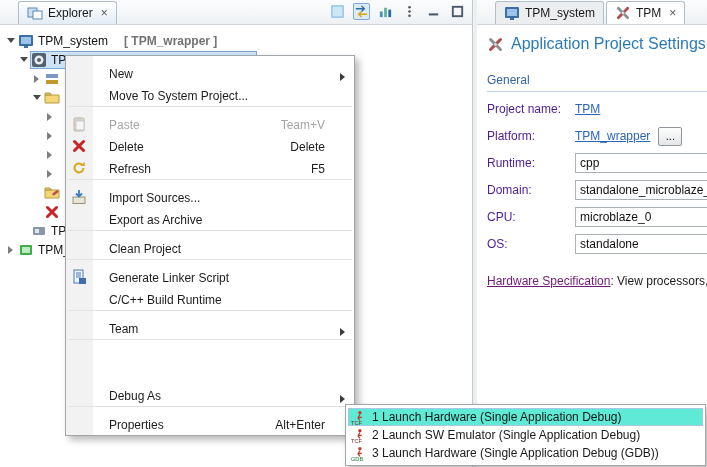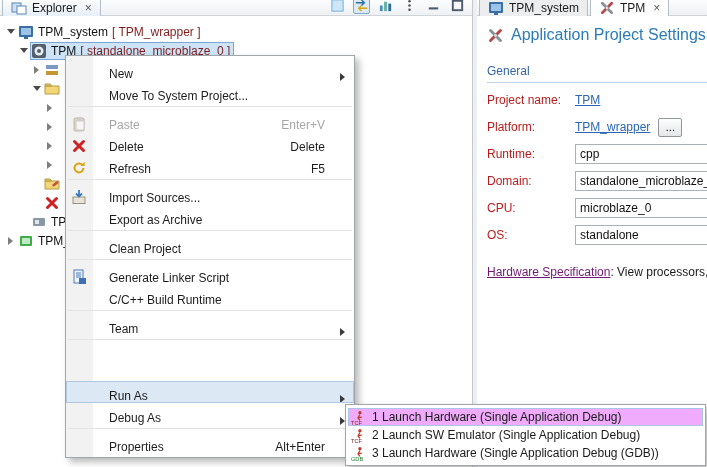--- a/index.html
+++ b/index.html
@@ -10,22 +10,22 @@
   }
   .app { display:flex; width:707px; height:467px; position:relative; }
 
   
   .left-panel { width:472px; flex:none; display:flex; flex-direction:column; background:#fff; }
   .sash { width:5px; flex:none; background:#edf0f3; border-left:1px solid #c3c9cf; }
   .right-panel { flex:1; display:flex; flex-direction:column; background:#fff; overflow:hidden; }
 
   
   .tabbar {
-    height:16px; flex:none; display:flex; align-items:center;
-    background:linear-gradient(#fbfcfd,#eef1f4); border-bottom:1px solid #cfd4d9; padding-left:2px;
+    height:25px; flex:none; display:flex; align-items:flex-end;
+    background:linear-gradient(#fbfcfd,#eef1f4); border-bottom:1px solid #cfd4d9; padding-left:18px;
   }
   .view-tab, .ed-tab {
     height:23px; display:flex; align-items:center; gap:5px; padding:0 8px;
     border:1px solid #b4bec8; border-bottom:none; border-radius:3px 3px 0 0;
     background:linear-gradient(#ffffff,#e2ecf6); margin-right:2px; white-space:nowrap;
   }
   .ed-tab { background:#ebedef; }
   .ed-tab.active { background:#ffffff; }
   .tab-close { font-size:12px; color:#5a5a5a; margin-left:3px; cursor:pointer; line-height:1; }
   .view-toolbar { margin-left:auto; display:flex; align-items:center; gap:7px; padding:0 6px 4px 0; }
@@ -40,21 +40,21 @@
   
   .tree { flex:1; padding-top:6px; overflow:hidden; background:#fff; }
   .tree-row { height:19px; display:flex; align-items:center; white-space:nowrap; }
   .tw { width:13px; height:18px; flex:none; display:inline-flex; align-items:center; justify-content:center; }
   .arr-col::before { content:''; width:0; height:0; border-top:4px solid transparent; border-bottom:4px solid transparent; border-left:5px solid #7e7e7e; }
   .arr-exp::before { content:''; width:0; height:0; border-left:4px solid transparent; border-right:4px solid transparent; border-top:5px solid #4a4a4a; }
   .row-box { display:inline-flex; align-items:center; height:18px; padding:0 4px 0 1px; }
   .row-box.selected { background:#cde4f7; outline:1px solid #7ba6d4; outline-offset:-1px; }
   .row-box .ic { margin-right:4px; }
   .tl { color:#111; }
-  .td { color:#7f1d1d; margin-left:4px; }
+  .td { color:#737373; margin-left:16px;font-weight:bold; }
 
   
   #context-menu {
     position:absolute; left:65px; top:55px; width:290px; z-index:20;
     background:linear-gradient(to right,#f2f2f2 0,#f2f2f2 27px,#ffffff 27px);
     border:1px solid #a0a5aa; box-shadow:4px 4px 7px rgba(0,0,0,.28); padding:3px 0;
   }
   .menu-item { height:22px; display:flex; align-items:flex-end; padding:0 5px; position:relative; }
   .mi-ic { width:17px; height:16px; flex:none; margin-right:21px; display:inline-flex; }
   .mi-ic svg { width:16px; height:16px; }
@@ -69,31 +69,31 @@
   .menu-spacer { height:38px; }
 
   
   #run-as-submenu {
     position:absolute; left:345px; top:404px; width:361px; z-index:21;
     background:#fff; border:1px solid #a0a5aa; box-shadow:4px 4px 7px rgba(0,0,0,.28); padding:3px 2px;
   }
   .sub-item { height:18px; display:flex; align-items:center; white-space:nowrap; }
   .sub-ic { width:15px; height:15px; flex:none; margin:0 6px 0 3px; display:inline-flex; }
   .sub-ic svg { width:100%; height:100%; }
-  .sub-item.hl { background:#f0abfc; outline:1px solid #a9c6e6; outline-offset:-1px;text-align:center; }
+  .sub-item.hl { background:#5eead4; outline:1px solid #a9c6e6; outline-offset:-1px;text-align:center; }
 
   
   .editor-content { flex:1; background:#fff; overflow:hidden; }
   .title-row { display:flex; align-items:center; gap:7px; margin:10px 0 8px 10px; white-space:nowrap; }
   .title-row .ic { width:17px; height:17px; }
   .page-title { font-size:16px; font-weight:normal; color:#2b7bb9; margin:0; }
   .section-head { margin:20px 0 0 10px; padding-bottom:4px; color:#3465a4; border-bottom:1px solid #bcd2e8; }
   .fields { margin-top:6px; }
   .field-row { display:flex; align-items:center; margin:7px 0 7px 10px; height:20px; white-space:nowrap; }
-  .fl { width:88px; flex:none; color:#b91c1c; }
+  .fl { width:88px; flex:none; color:#4c1d95; }
   .flink { color:#2a66b8; text-decoration:underline; cursor:pointer; }
   .fin {
     width:150px; height:20px; border:1px solid #a9b0b6; background:#fff; color:#111;
     font-family:"Liberation Sans", sans-serif; font-size:12px; padding:0 4px;
   }
   .dots {
     margin-left:8px; width:24px; height:19px; border:1px solid #8f969c; border-radius:2px;
     background:linear-gradient(#fefefe,#e4e6e8); font-family:"Liberation Sans",sans-serif; font-size:11px; line-height:1;
     cursor:pointer;
   }
@@ -354,21 +354,21 @@
       <div class="menu-sep"></div>
       <div class="menu-item disabled">
         <span class="mi-ic">
           <svg viewBox="0 0 16 16">
             <rect x="3" y="2" width="10" height="13" rx="1" fill="#c9b38a" stroke="#8a7550"></rect>
             <rect x="6" y="1" width="4" height="3" fill="#9aa0a6"></rect>
             <rect x="5" y="5" width="8" height="9" fill="#fdfdfd" stroke="#999"></rect>
           </svg>
         </span>
         <span class="mi-label">Paste</span>
-        <span class="mi-short">Enter+V</span>
+        <span class="mi-short">Team+V</span>
         <span class="mi-arrow"></span>
       </div>
       <div class="menu-item">
         <span class="mi-ic">
           <svg viewBox="0 0 16 16">
             <path d="M3.5 3.5 L12.5 12.5 M12.5 3.5 L3.5 12.5" stroke="#cc2222" stroke-width="3" stroke-linecap="round"></path>
           </svg>
         </span>
         <span class="mi-label">Delete</span>
         <span class="mi-short">Delete</span>
@@ -431,26 +431,20 @@
       </div>
       <div class="menu-sep"></div>
       <div class="menu-item">
         <span class="mi-ic"></span>
         <span class="mi-label">Team</span>
         <span class="mi-short"></span>
         <span class="mi-arrow has"></span>
       </div>
       <div class="menu-sep"></div>
       <div class="menu-spacer"></div>
-      <div class="menu-item hl">
-        <span class="mi-ic"></span>
-        <span class="mi-label">Run As</span>
-        <span class="mi-short"></span>
-        <span class="mi-arrow has"></span>
-      </div>
       <div class="menu-item">
         <span class="mi-ic"></span>
         <span class="mi-label">Debug As</span>
         <span class="mi-short"></span>
         <span class="mi-arrow has"></span>
       </div>
       <div class="menu-sep"></div>
       <div class="menu-item">
         <span class="mi-ic"></span>
         <span class="mi-label">Properties</span>

